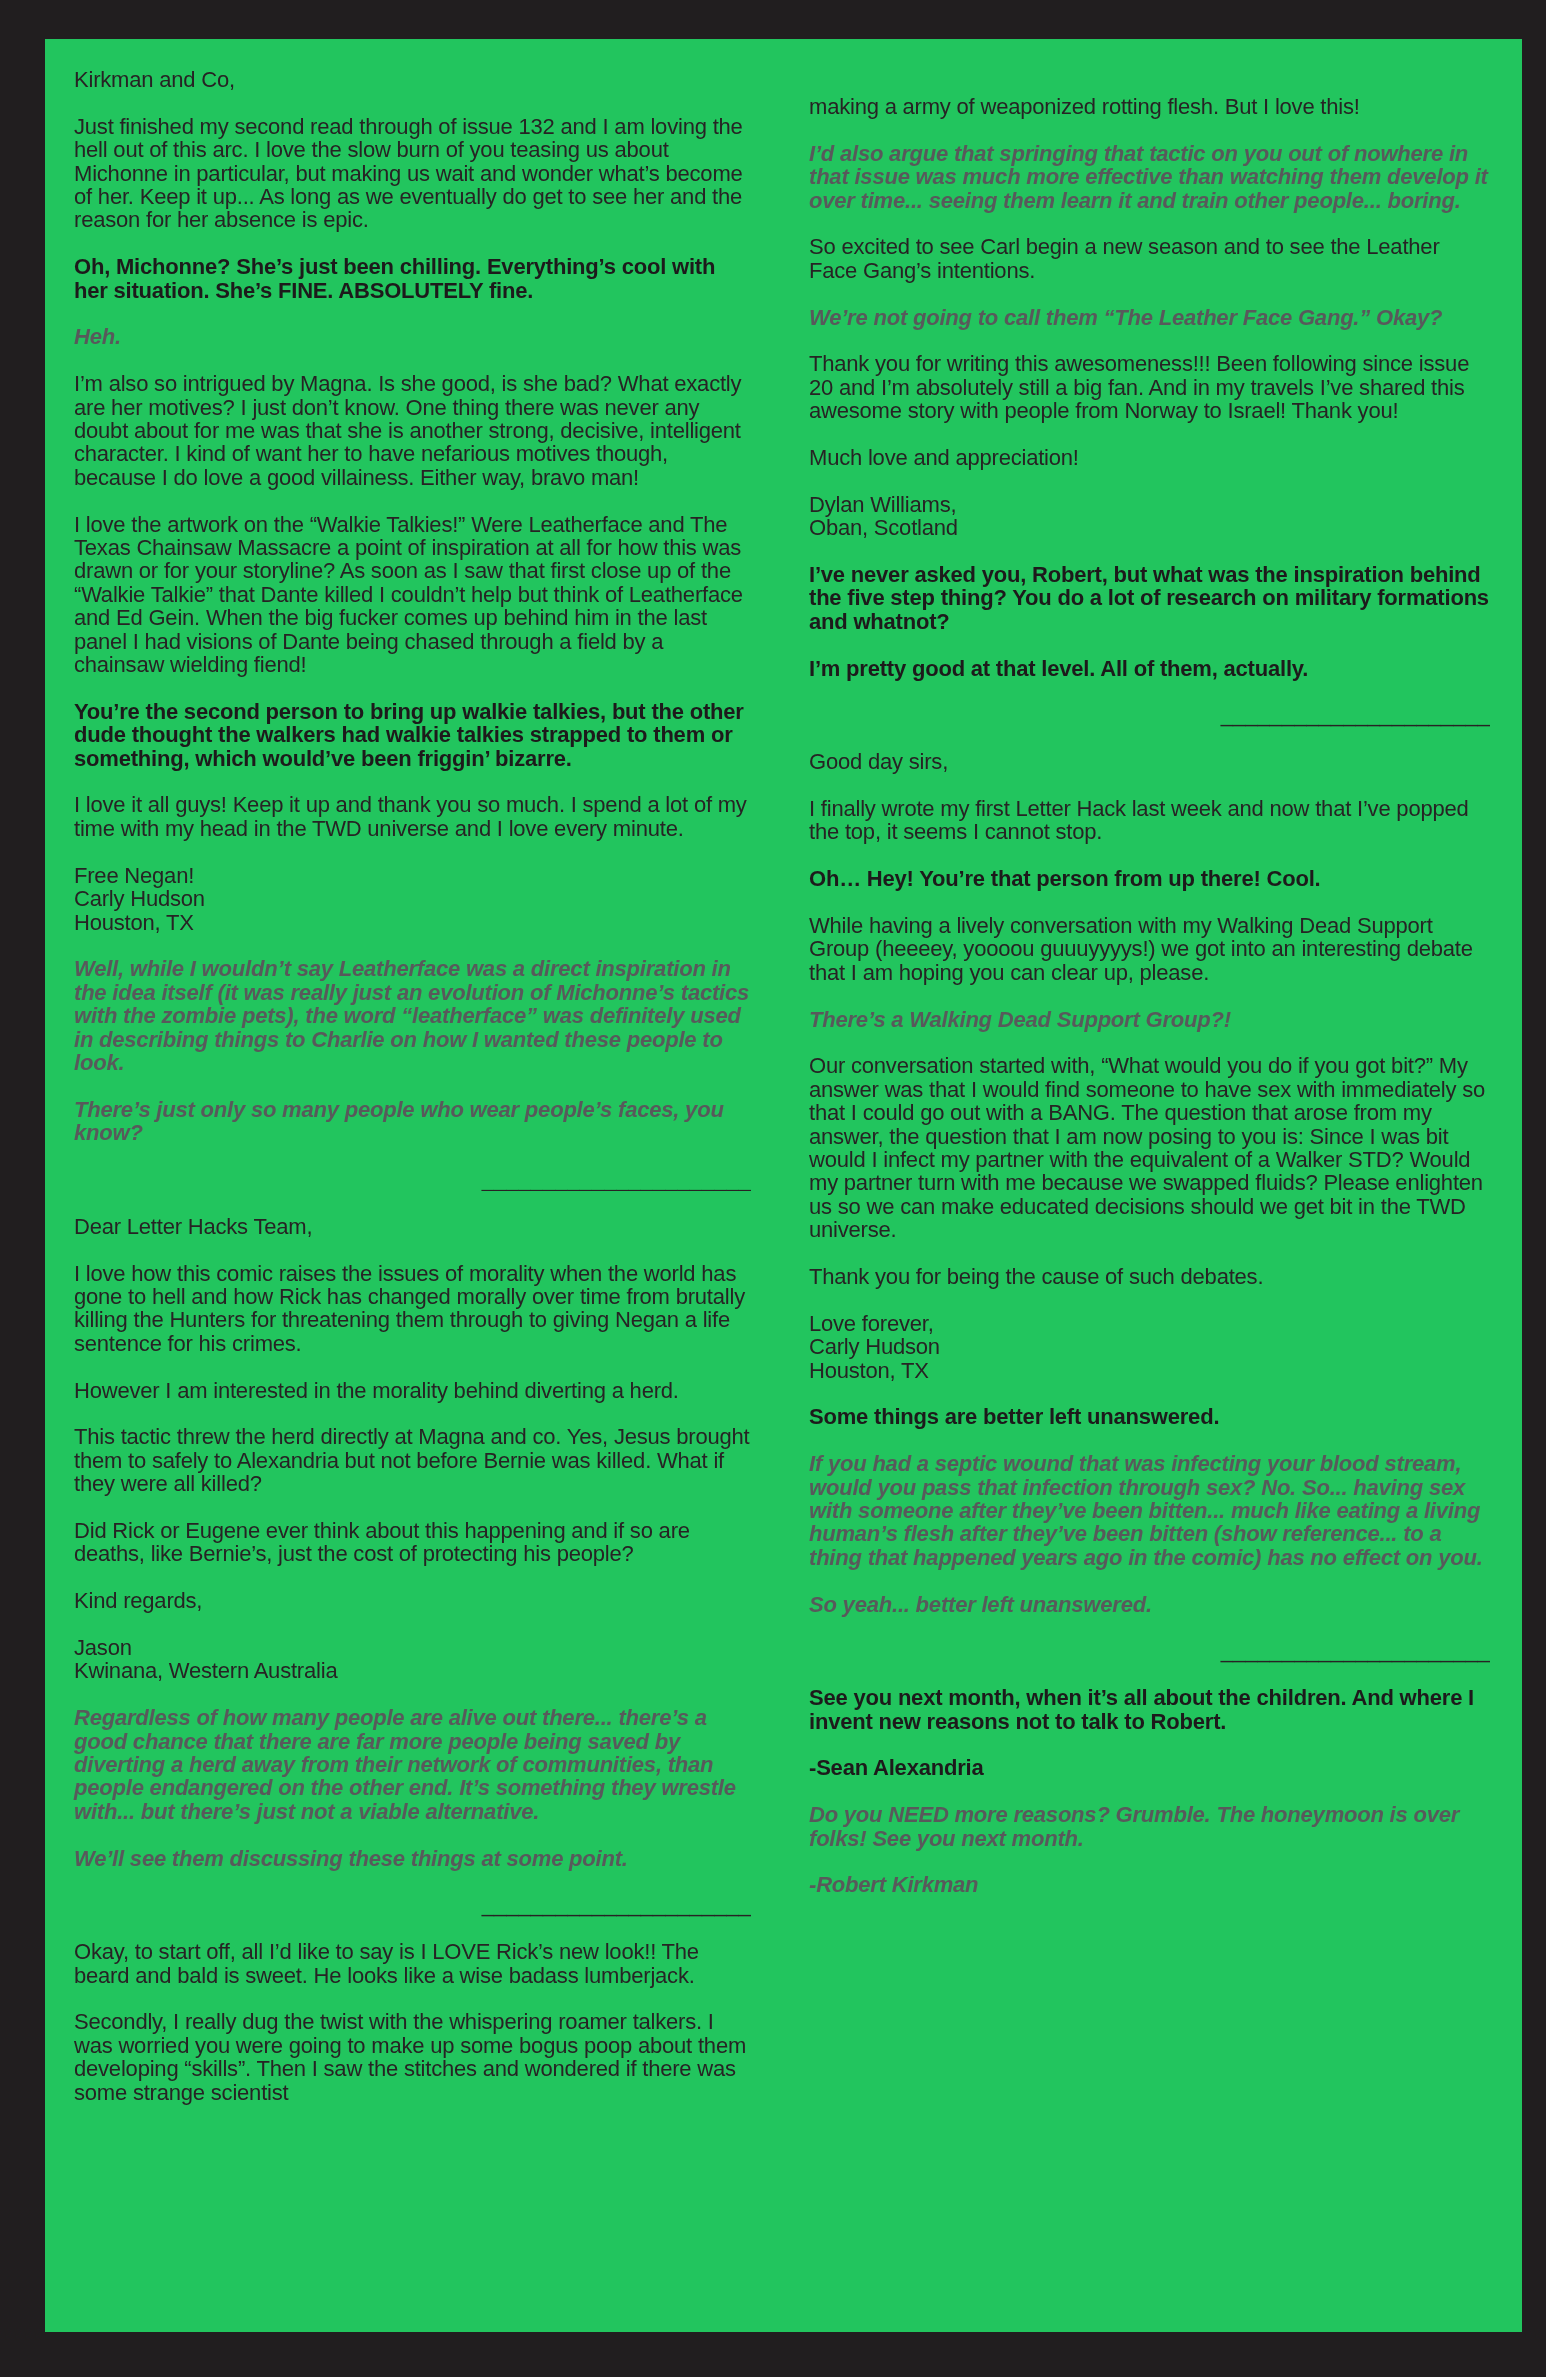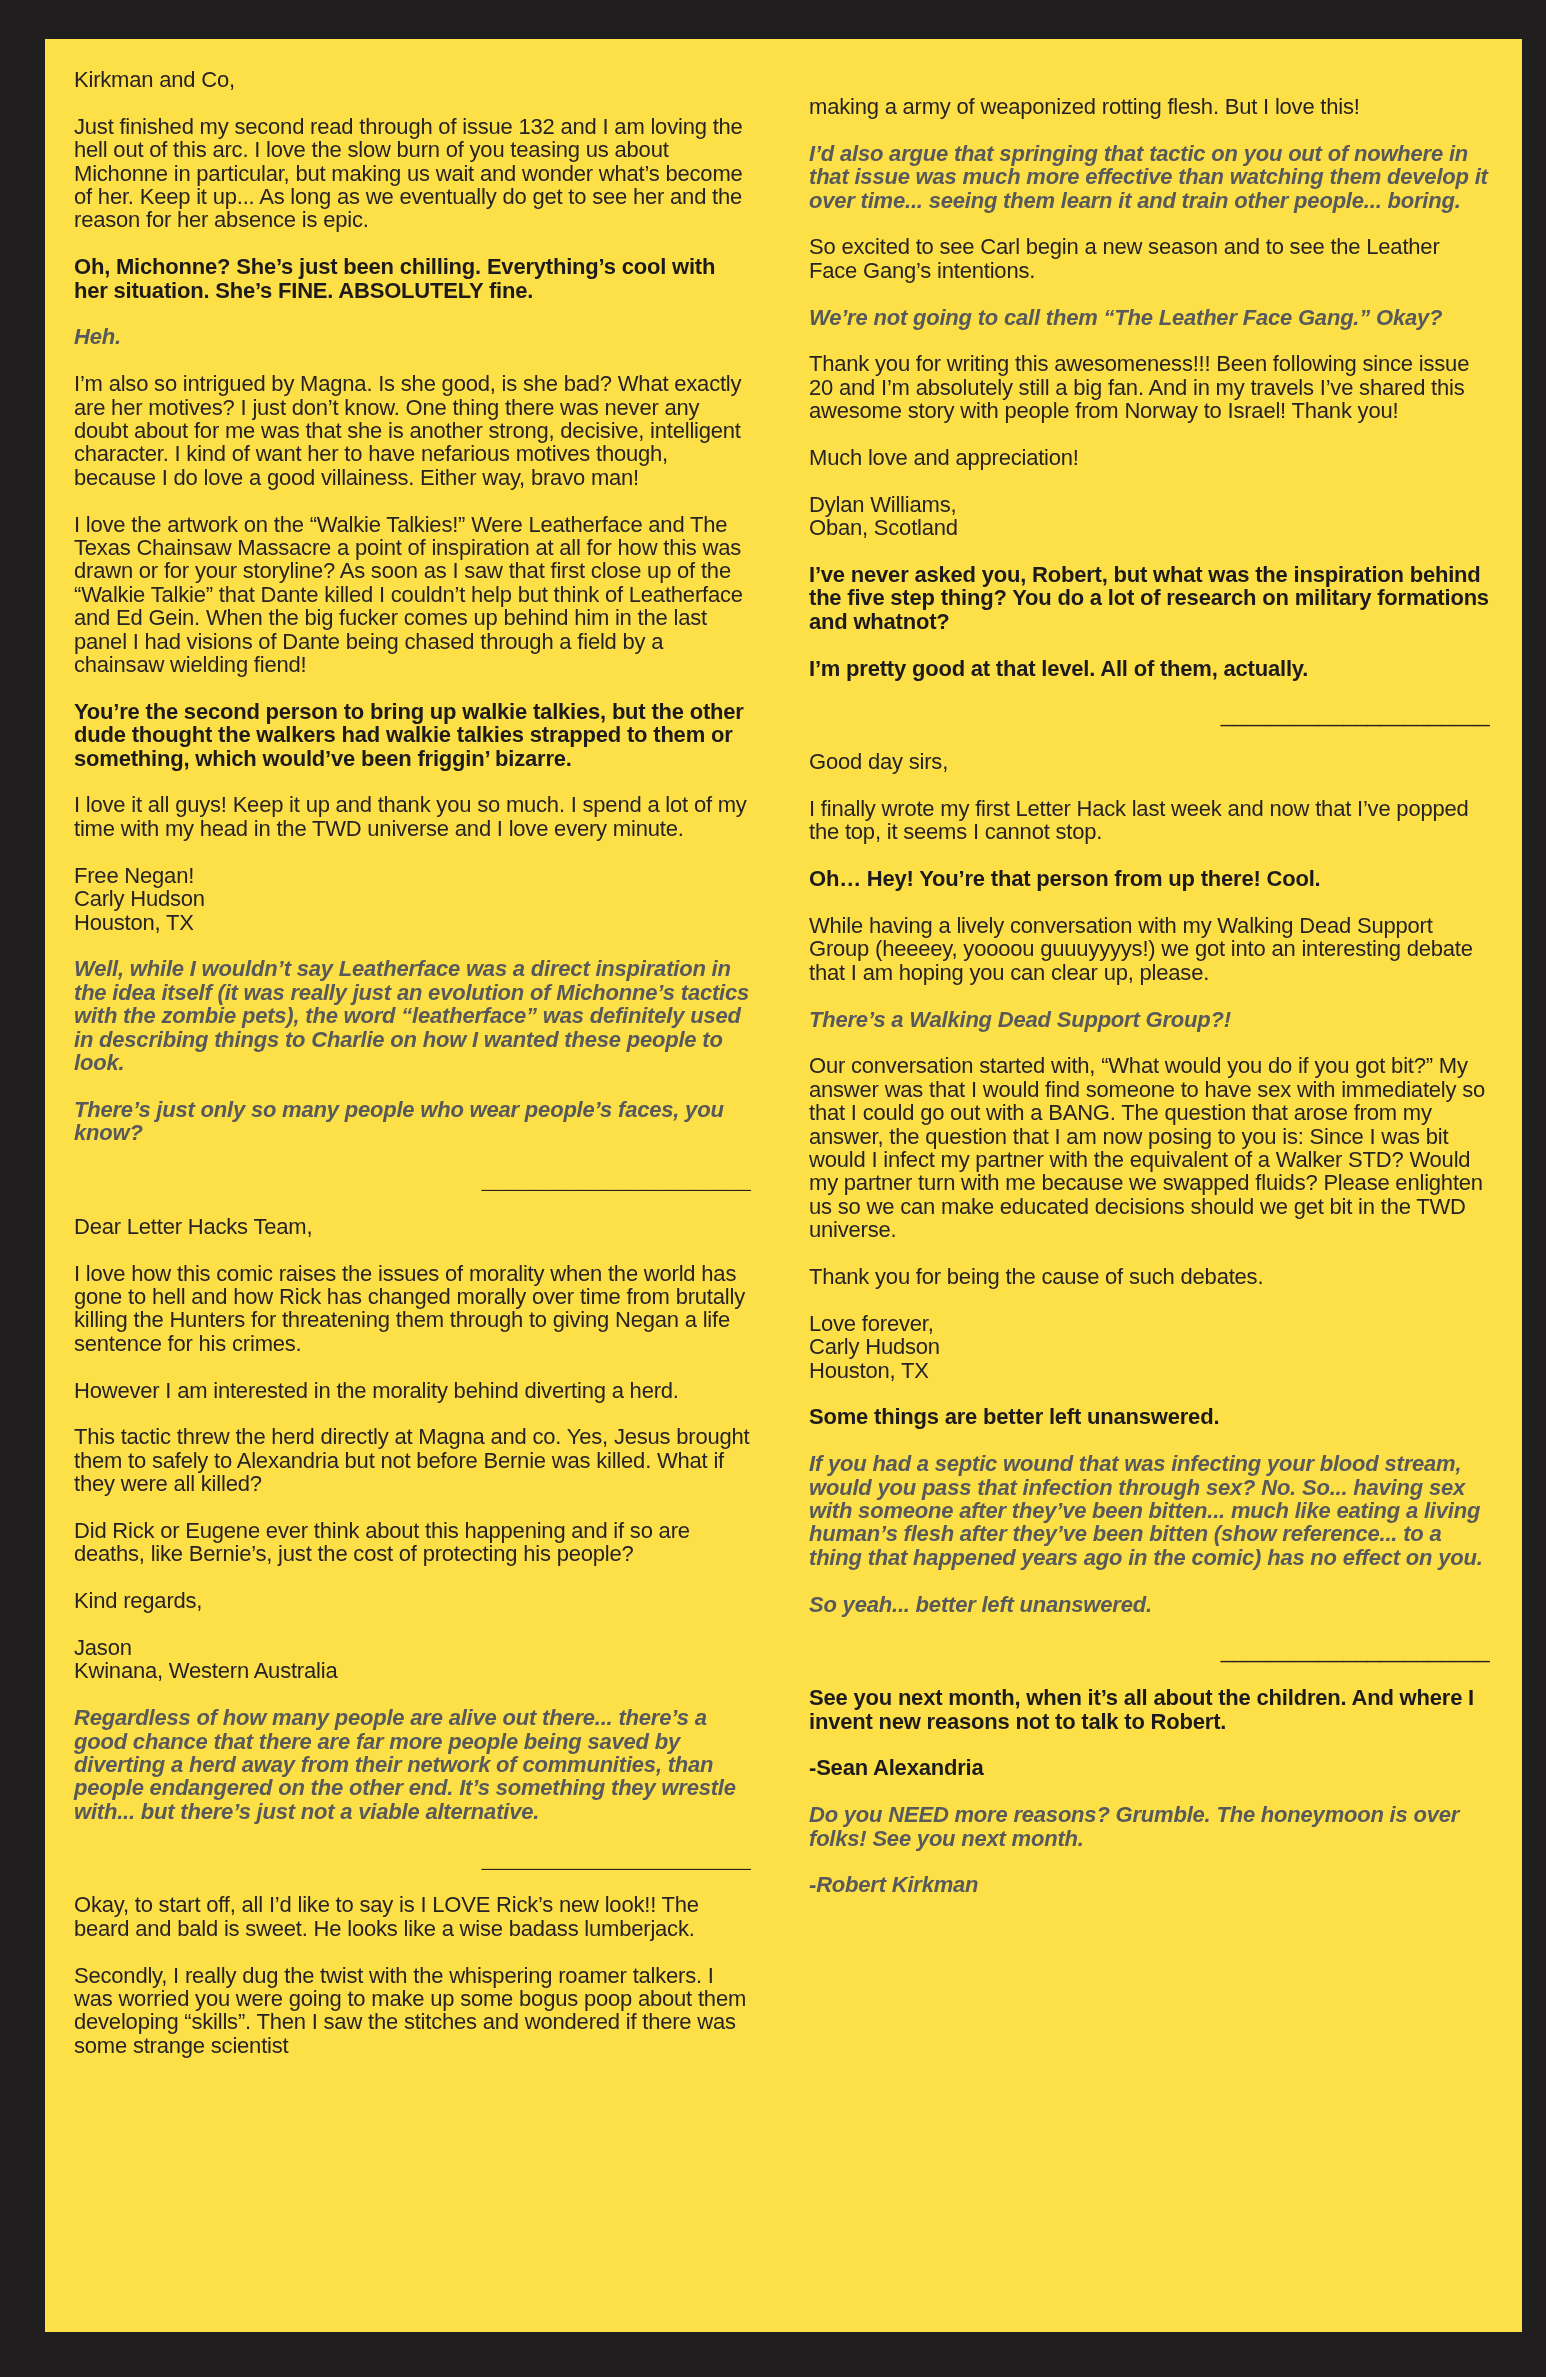--- a/index.html
+++ b/index.html
@@ -15,21 +15,21 @@
     width: 1547px;
     height: 2377px;
     background: #211e1f;
   }
   .sheet {
     position: absolute;
     left: 45px;
     top: 39px;
     width: 1477px;
     height: 2293px;
-    background: #fde047;
+    background: #22c55e;
   }
   .col {
     position: absolute;
     font-family: "Liberation Sans", "DejaVu Sans", sans-serif;
     font-size: 22px;
     line-height: 23.4px;
     color: #272324;
     letter-spacing: -0.2px;
   }
   .col-left  { left: 29px;  top: 29px;  width: 677px; }
@@ -76,20 +76,21 @@
       <p class="divider">______________________</p>
       <p>Dear Letter Hacks Team,</p>
       <p>I love how this comic raises the issues of morality when the world has gone to hell and how Rick has changed morally over time from brutally killing the Hunters for threatening them through to giving Negan a life sentence for his crimes.</p>
       <p>However I am interested in the morality behind diverting a herd.</p>
       <p>This tactic threw the herd directly at Magna and co. Yes, Jesus brought them to safely to Alexandria but not before Bernie was killed. What if they were all killed?</p>
       <p>Did Rick or Eugene ever think about this happening and if so are deaths, like Bernie’s, just the cost of protecting his people?</p>
       <p>Kind regards,</p>
       <p class="lines">Jason
 Kwinana, Western Australia</p>
       <p class="resp">Regardless of how many people are alive out there... there’s a good chance that there are far more people being saved by diverting a herd away from their network of communities, than people endangered on the other end.  It’s something they wrestle with... but there’s just not a viable alternative.</p>
+      <p class="resp">We’ll see them discussing these things at some point.</p>
       <p class="divider">______________________</p>
       <p>Okay, to start off, all I’d like to say is I LOVE Rick’s new look!! The beard and bald is sweet. He looks like a wise badass lumberjack.</p>
       <p>Secondly, I really dug the twist with the whispering roamer talkers. I was worried you were going to make up some bogus poop about them developing “skills”. Then I saw the stitches and wondered if there was some strange scientist</p>
     </div>
 
     <div class="col col-right">
       <p>making a army of weaponized rotting flesh. But I love this!</p>
       <p class="resp">I’d also argue that springing that tactic on you out of nowhere in that issue was much more effective than watching them develop it over time... seeing them learn it and train other people... boring.</p>
       <p>So excited to see Carl begin a new season and to see the Leather Face Gang’s intentions.</p>
       <p class="resp">We’re not going to call them “The Leather Face Gang.”  Okay?</p>

